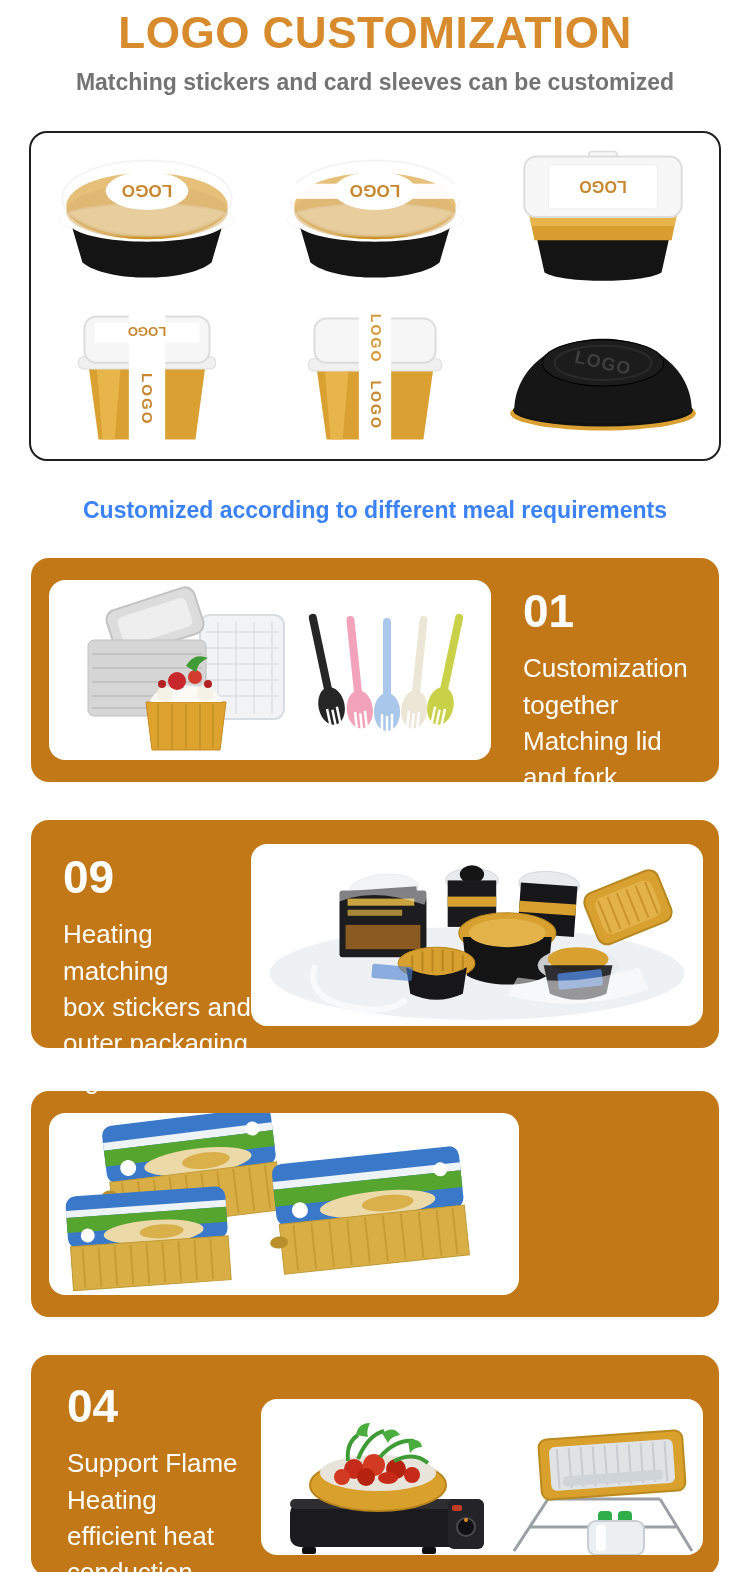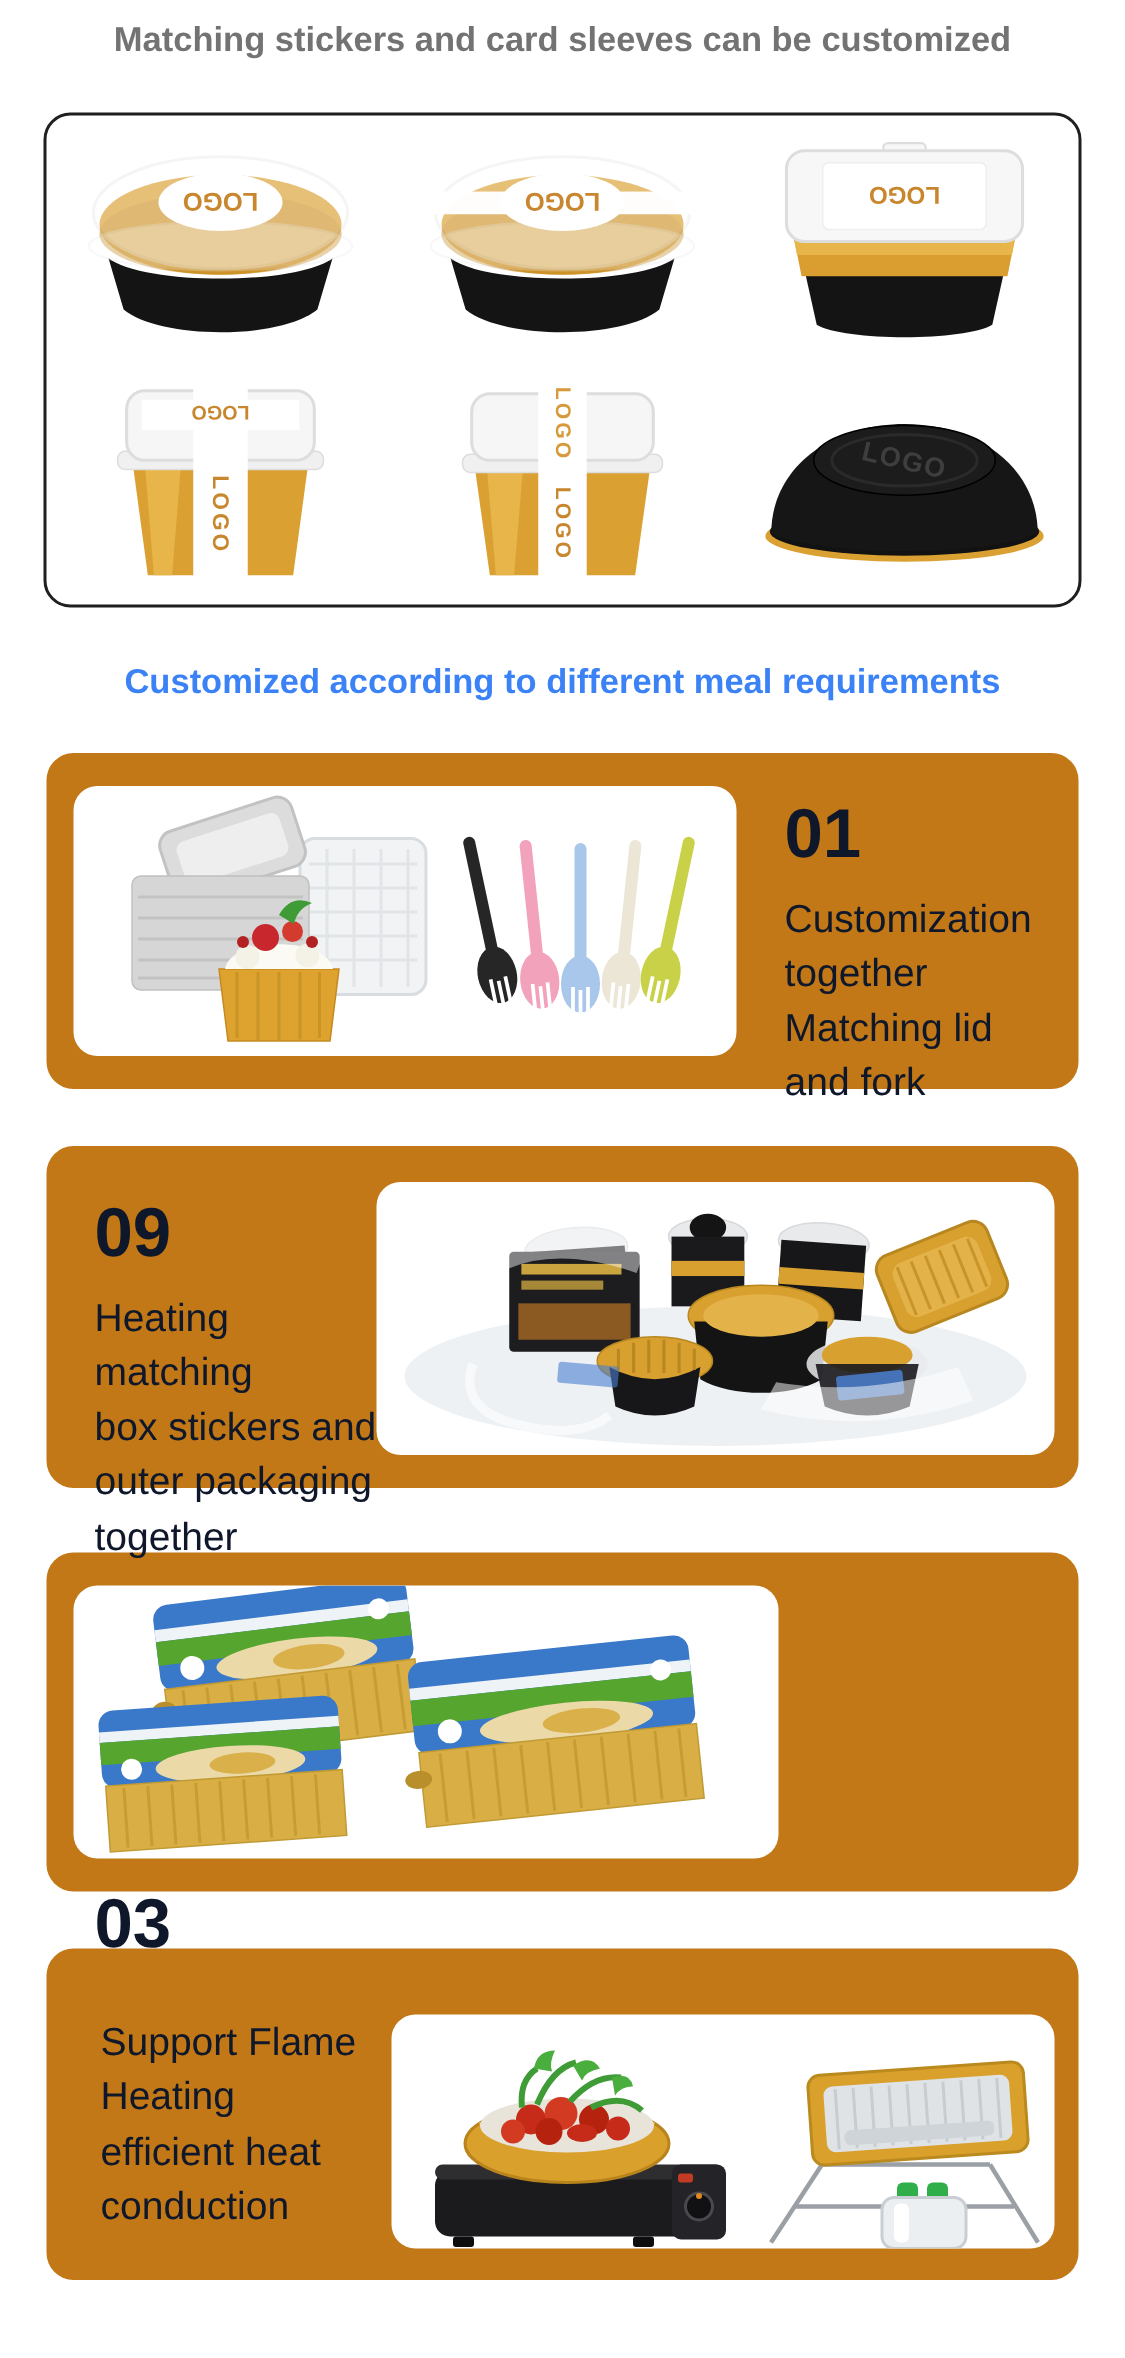--- a/index.html
+++ b/index.html
@@ -18,21 +18,21 @@
   .product{display:flex;align-items:center;justify-content:center;}
   .product svg{width:222px;height:152px;display:block;}
 
   
   .section-heading{margin:36px auto 0;text-align:center;font-size:23px;font-weight:bold;color:#3b82f6;}
 
   
   .card{width:688px;margin:0 auto;background:#c27817;border-radius:18px;display:flex;box-sizing:border-box;}
   .card .panel{background:#fff;border-radius:16px;overflow:hidden;flex:none;}
   .card .panel svg{width:100%;height:100%;display:block;}
-  .caption{color:#0f172a;}
+  .caption{color:#ffffff;}
   .feat-num{font-size:46px;font-weight:bold;line-height:1;}
   .feat-text{font-size:26px;line-height:1.4;white-space:pre-line;margin-top:16px;}
 
   .c1{margin-top:34px;height:224px;}
   .c1 .panel{width:442px;height:180px;margin:22px 0 0 18px;}
   .c1 .caption{margin:30px 0 0 32px;width:200px;}
 
   .c2{margin-top:38px;height:228px;justify-content:space-between;}
   .c2 .caption{margin:34px 0 0 32px;width:196px;}
   .c2 .panel{width:452px;height:182px;margin:24px 16px 0 0;}
@@ -45,20 +45,21 @@
   .c4 .caption{margin:28px 0 0 36px;width:192px;}
   .c4 .panel{width:442px;height:156px;margin:44px 16px 0 0;}
 
   .spacer-bottom{height:11px;}
 </style>
 </head>
 <body>
 
 <div class="page">
 
+  <div class="title">LOGO CUSTOMIZATION</div>
   <div class="subtitle">Matching stickers and card sleeves can be customized</div>
 
   <div class="showcase">
 
     <div class="product">
       <svg viewBox="0 0 220 150">
         <path d="M36,86 C60,104 160,104 184,86 L174,120 C150,140 70,140 46,120 Z" fill="#141414"></path>
         <ellipse cx="110" cy="64" rx="80" ry="33" fill="#d99e2f"></ellipse>
         <ellipse cx="110" cy="70" rx="80" ry="27" fill="#c58a22" opacity="0.55"></ellipse>
         <ellipse cx="110" cy="56" rx="84" ry="37" fill="#ffffff" opacity="0.35" stroke="#e2e2e2" stroke-width="2"></ellipse>
@@ -286,20 +287,21 @@
         </g>
       </svg>
     </div>
     <div class="caption">
       <div class="feat-num">03</div>
     </div>
   </section>
 
   <section class="card c4">
     <div class="caption">
+      <div class="feat-num">04</div>
       <div class="feat-text">Support Flame
 Heating
 efficient heat
 conduction</div>
     </div>
     <div class="panel">
       <svg viewBox="0 0 440 156">
         <rect x="28" y="104" width="192" height="44" rx="10" fill="#1b1b1d"></rect>
         <rect x="28" y="100" width="192" height="10" rx="5" fill="#2e2e31"></rect>
         <rect x="186" y="100" width="36" height="50" rx="6" fill="#242428"></rect>

